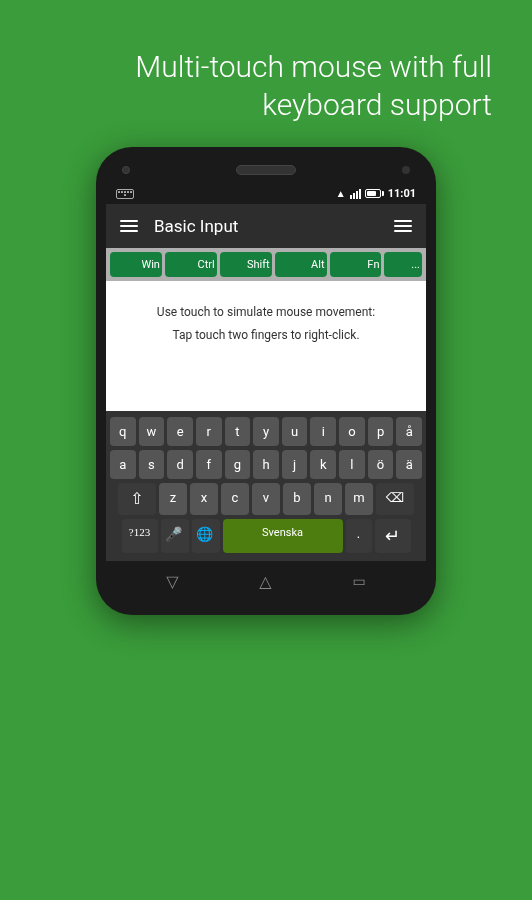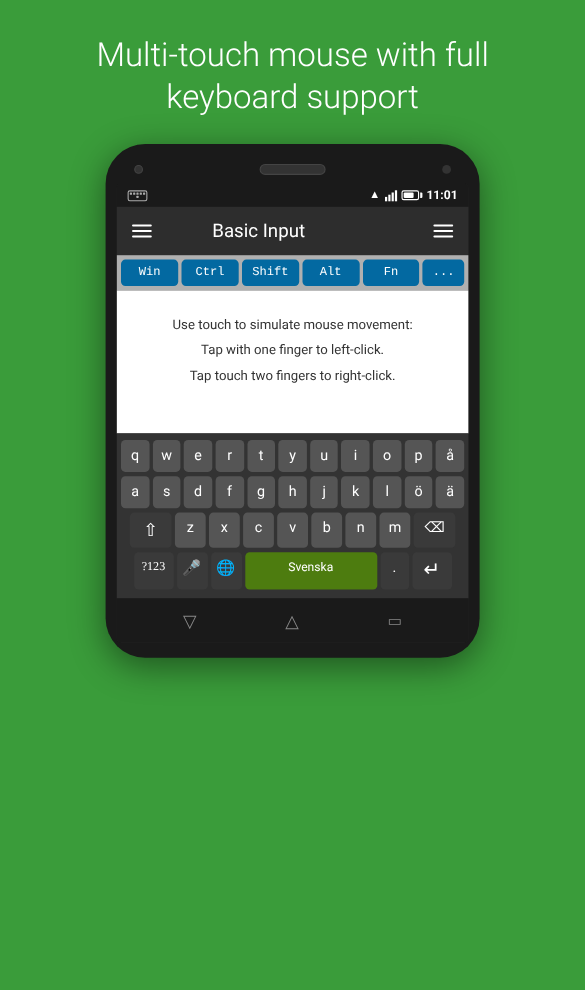--- a/index.html
+++ b/index.html
@@ -10,22 +10,22 @@
       display: flex;
       flex-direction: column;
       align-items: center;
       font-family: 'Roboto', Arial, sans-serif;
       overflow: hidden;
     }
     .headline {
       color: white;
       font-size: 30px;
       font-weight: 300;
-      text-align: center;
-      padding: 32px 40px 24px;
+      text-align: right;
+      padding: 48px 40px 24px;
       line-height: 1.25;
     }
     .phone-wrapper {
       width: 340px;
       background: #1a1a1a;
       border-radius: 36px;
       padding: 14px 10px 14px 10px;
       box-shadow: 0 8px 32px rgba(0,0,0,0.45);
       position: relative;
     }
@@ -114,21 +114,20 @@
       color: white;
       font-size: 11px;
       font-weight: bold;
     }
     .app-toolbar {
       background: #2d2d2d;
       display: flex;
       align-items: center;
       padding: 0 14px;
       height: 44px;
-      gap: 39px;
     }
     .hamburger-icon {
       display: flex;
       flex-direction: column;
       gap: 3px;
       cursor: pointer;
     }
     .ham-line {
       width: 18px;
       height: 2px;
@@ -143,28 +142,27 @@
       margin-left: 16px;
     }
     .modifier-bar {
       background: #b0b0b0;
       display: flex;
       padding: 4px;
       gap: 3px;
     }
     .mod-key {
       flex: 1;
-      background: #0369a1;
+      background: #15803d;
       border-radius: 4px;
       color: white;
       font-size: 11px;
-      text-align: center;
+      text-align: right;
       padding: 6px 2px;
       cursor: pointer;
-      font-family: Liberation Mono, monospace;
     }
     .mod-key-ellipsis {
       flex: 0.7;
     }
     .content-area {
       background: white;
       padding: 20px 17px;
       min-height: 130px;
     }
     .content-text {
@@ -344,21 +342,20 @@
       <div class="mod-key">Ctrl</div>
       <div class="mod-key">Shift</div>
       <div class="mod-key">Alt</div>
       <div class="mod-key">Fn</div>
       <div class="mod-key mod-key-ellipsis">...</div>
     </div>
 
     <div class="content-area">
       <div class="content-text">
         <div>Use touch to simulate mouse movement:</div>
-        <div>Tap with one finger to left-click.</div>
         <div>Tap touch two fingers to right-click.</div>
       </div>
     </div>
 
     <div class="keyboard-area">
 
       <div class="key-row">
         <div class="key">q</div>
         <div class="key">w</div>
         <div class="key">e</div>

